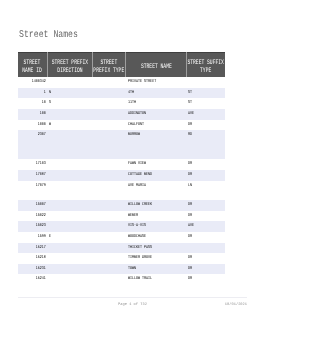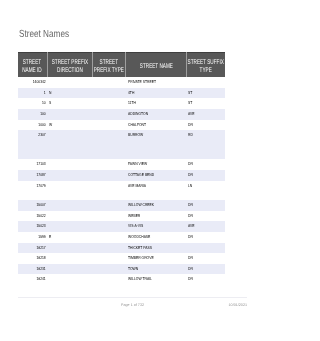--- a/index.html
+++ b/index.html
@@ -1,19 +1,19 @@
 <!DOCTYPE html>
 <html><head>
 <meta charset="utf-8">
 <style>
   *{box-sizing:border-box;}
   body{-webkit-font-smoothing:antialiased;}
   html,body{margin:0;padding:0;}
   body{width:264px;height:341px;background:#ffffff;font-family:"Liberation Sans",sans-serif;overflow:hidden;-webkit-font-smoothing:antialiased;text-rendering:geometricPrecision;}
-  .page{position:relative;width:264px;height:300px;background:#fff;filter:grayscale(0);}
+  .page{position:relative;width:264px;height:300px;background:#fff;filter:grayscale(0);font-family:Liberation Mono, monospace;}
   .title{position:absolute;left:18.6px;top:28.6px;font-size:10.3px;color:#666666;transform:scaleX(0.795);transform-origin:left top;white-space:nowrap;}
   .tablewrap{position:absolute;left:18px;top:52px;width:207px;}
   table{border-collapse:collapse;width:207px;table-layout:fixed;}
   thead th{background:#585858;border-top:0.5px solid #3f3f3f;color:#ffffff;font-weight:normal;text-align:center;
     border-right:0.8px solid #9e9e9e;padding:0;height:24.8px;vertical-align:middle;}
   thead th .hx{display:block;font-size:6.8px;line-height:8.4px;transform:scaleX(0.687);transform-origin:center center;width:145.56%;margin-left:-22.78%;padding-top:3.6px;}
   thead th:last-child{border-right:none;}
   tbody td{padding:0 1.8px;color:#000000;height:10.6px;line-height:10.6px;vertical-align:middle;}
   tbody td .dx{display:block;font-size:4.30px;line-height:10.6px;transform:translateY(0.2px) scaleX(0.7800);width:128.21%;}
   tbody .c0 .dx{transform-origin:right center;margin-left:-28.21%;}

